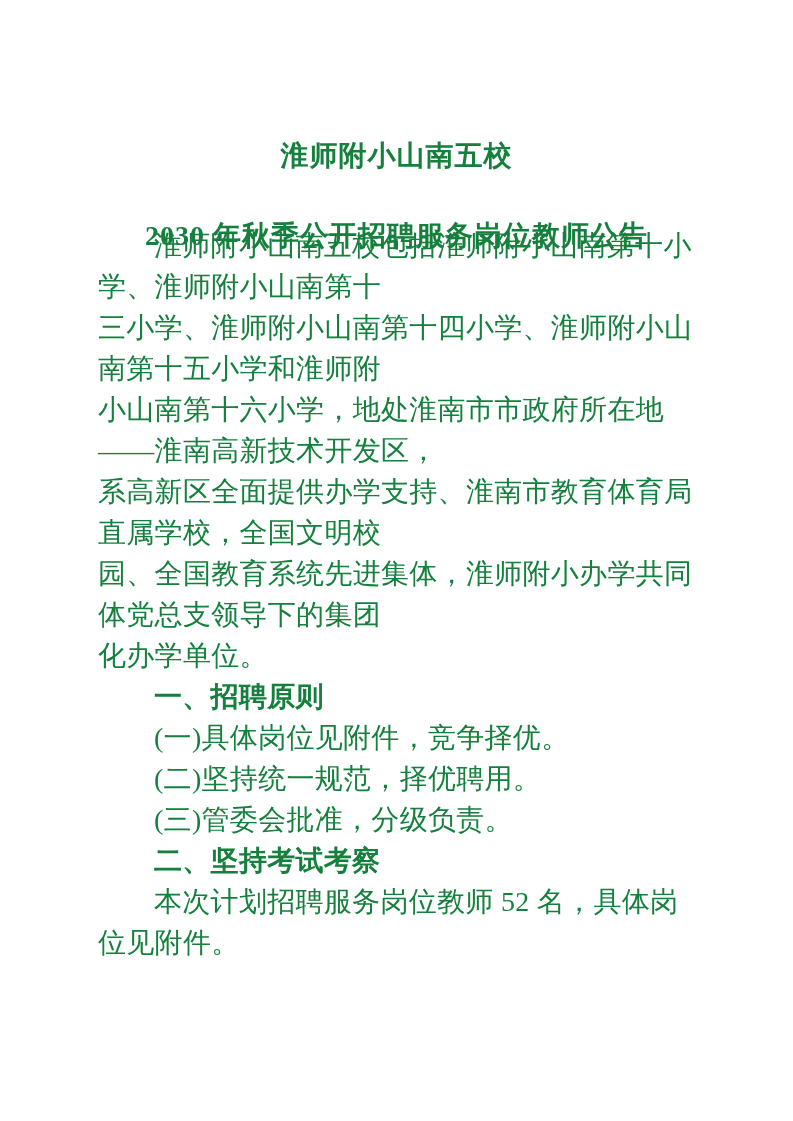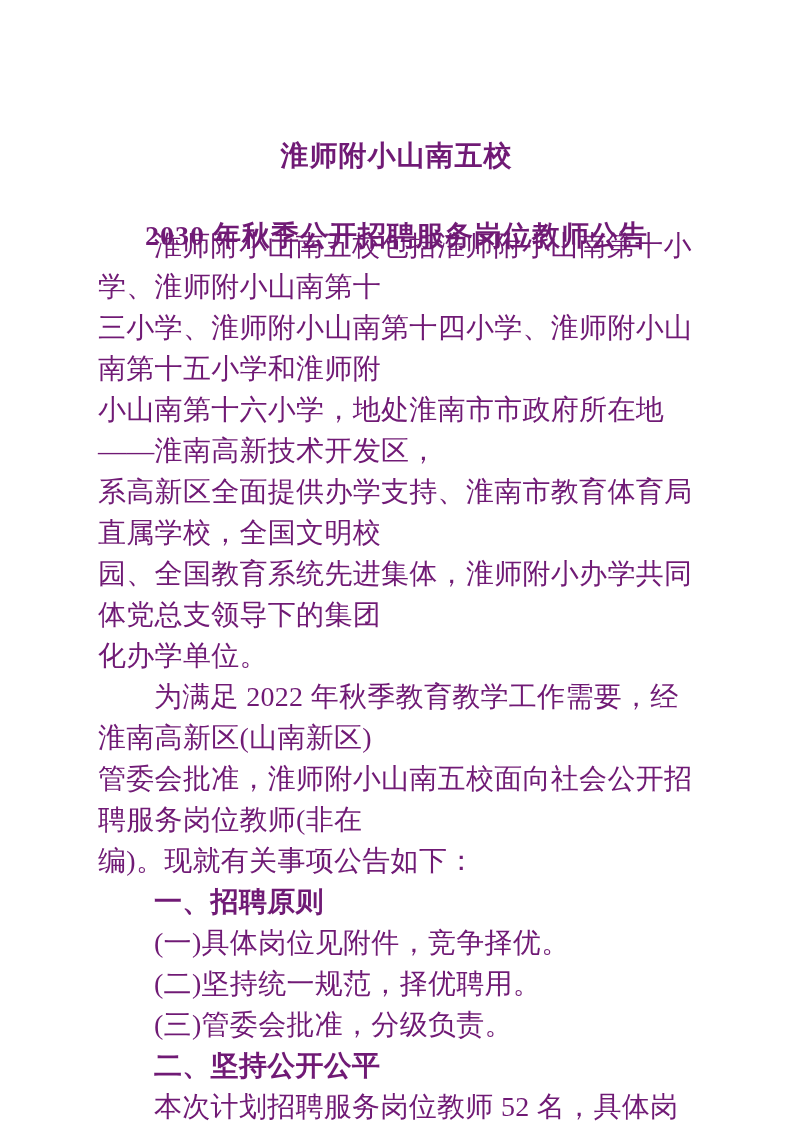--- a/index.html
+++ b/index.html
@@ -5,21 +5,21 @@
     html, body { margin: 0; padding: 0; }
     body {
       background: #ffffff;
       font-family: "Liberation Serif", serif;
     }
     .page {
       position: relative;
       width: 793px;
       height: 1121px;
       background: #ffffff;
-      color: #701a75;
+      color: #15803d;
       overflow: hidden;
     }
     .title-block {
       position: absolute;
       top: 96px;
       left: 0;
       width: 793px;
       text-align: center;
       font-weight: bold;
       font-size: 28px;
@@ -64,31 +64,28 @@
 
   <div class="body-block">
 
     <p class="indent">淮师附小山南五校包括淮师附小山南第十小学、淮师附小山南第十
 三小学、淮师附小山南第十四小学、淮师附小山南第十五小学和淮师附
 小山南第十六小学，地处淮南市市政府所在地——淮南高新技术开发区，
 系高新区全面提供办学支持、淮南市教育体育局直属学校，全国文明校
 园、全国教育系统先进集体，淮师附小办学共同体党总支领导下的集团
 化办学单位。</p>
 
-    <p class="indent">为满足 2022 年秋季教育教学工作需要，经淮南高新区(山南新区)
-管委会批准，淮师附小山南五校面向社会公开招聘服务岗位教师(非在
-编)。现就有关事项公告如下：</p>
 
     <h2 class="section-heading indent">一、招聘原则</h2>
 
     <p class="indent">(一)具体岗位见附件，竞争择优。</p>
 
     <p class="indent">(二)坚持统一规范，择优聘用。</p>
 
     <p class="indent">(三)管委会批准，分级负责。</p>
 
-    <h2 class="section-heading indent">二、坚持公开公平</h2>
+    <h2 class="section-heading indent">二、坚持考试考察</h2>
 
     <p class="indent">本次计划招聘服务岗位教师 52 名，具体岗位见附件。</p>
 
   </div>
 
 </div>
 
 </body></html>

